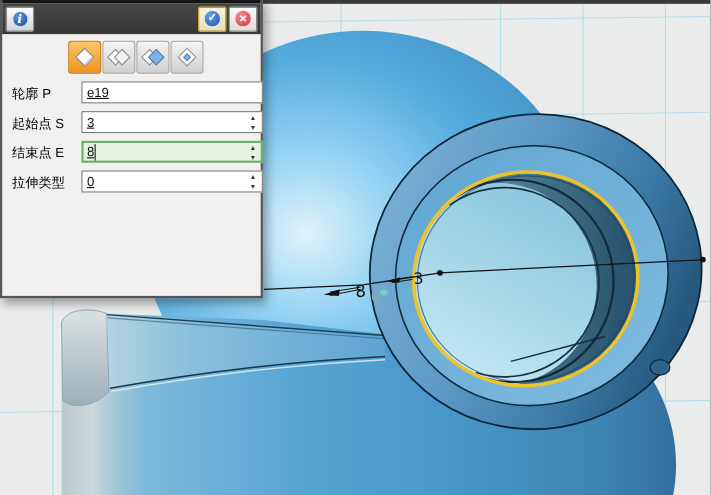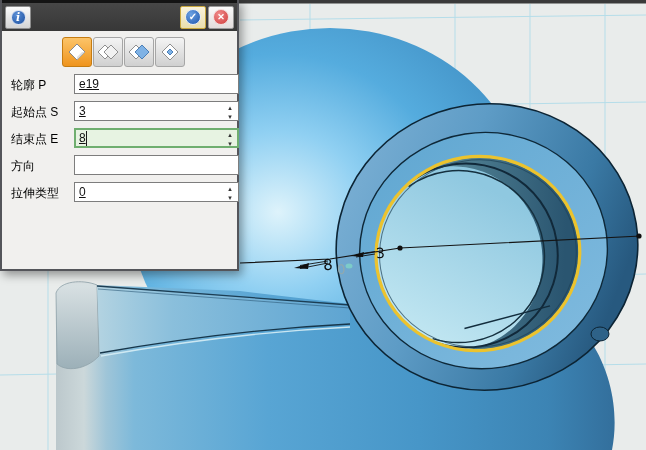--- a/index.html
+++ b/index.html
@@ -260,26 +260,20 @@
       <span class="ctl active-green">
         <input value="8" style="">
         <span class="caret"></span>
         <span class="spin">
           <span>▴</span>
           <span>▾</span>
         </span>
       </span>
     </div>
 
-    <div class="row">
-      <label>方向</label>
-      <span class="ctl">
-        <input value="" style="">
-      </span>
-    </div>
 
     <div class="row">
       <label>拉伸类型</label>
       <span class="ctl">
         <input value="0" style="">
         <span class="spin">
           <span>▴</span>
           <span>▾</span>
         </span>
       </span>

